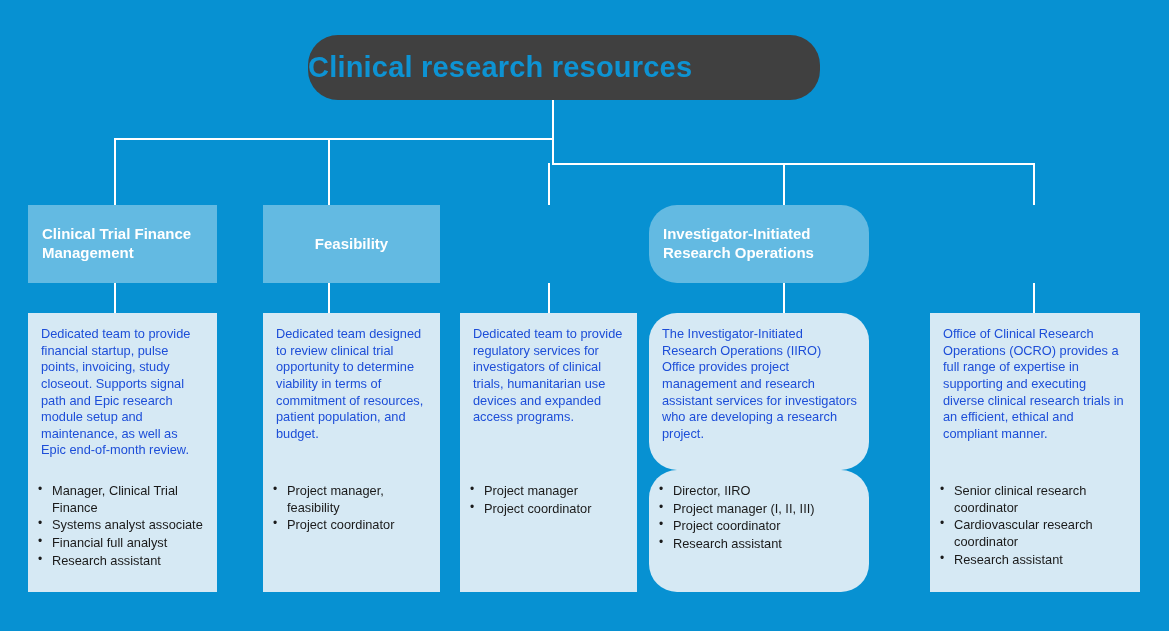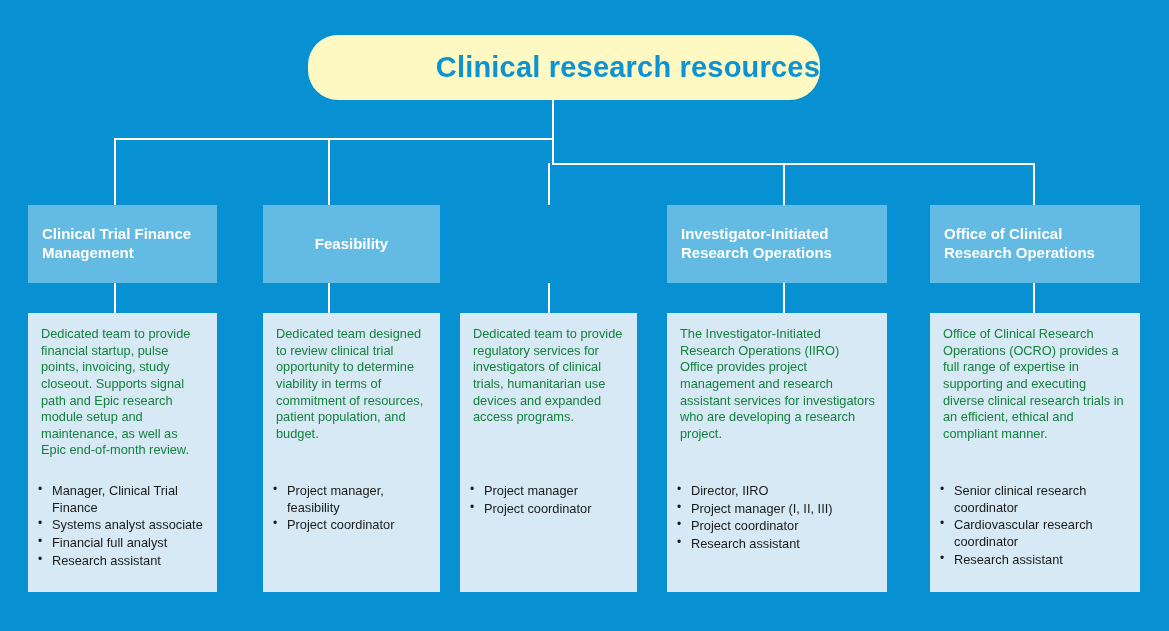--- a/index.html
+++ b/index.html
@@ -7,39 +7,39 @@
     position:relative;
     width:1169px;height:631px;
     background:#0791d2;
     font-family:"Liberation Sans", sans-serif;
     overflow:hidden;
   }
   
   .box{position:absolute;box-sizing:border-box;}
   .title-box{
     left:308px;top:35px;width:512px;height:65px;
-    background:#fef9c3;
-    display:flex;align-items:center;justify-content:flex-end;border-radius:30px;
+    background:#404040;
+    display:flex;align-items:center;justify-content:flex-start;border-radius:30px;
   }
   .title-box h1{
     margin:0;font-size:29px;font-weight:700;color:#0d93d3;letter-spacing:.2px;
   }
   .header-box{
     top:205px;height:78px;
     background:#63bae2;
     color:#ffffff;font-weight:700;font-size:15px;line-height:1.25;
     display:flex;align-items:center;
     padding:8px 14px;
     justify-content:center;
   }
   .header-box.center{justify-content:center;text-align:center;}
   .desc-box{
     top:313px;height:157px;
     background:#d6e9f4;
-    color:#15803d;font-size:12.8px;line-height:1.3;
+    color:#1d4ed8;font-size:12.8px;line-height:1.3;
     padding:13px 12px 12px 13px;
   }
   .roles-box{
     top:470px;height:122px;
     background:#d6e9f4;
     color:#1a1a1a;font-size:12.8px;line-height:1.3;
     padding:13px 8px 10px 0;
   }
   .roles-box ul{margin:0;padding:0;list-style:none;}
   .roles-box li{
@@ -48,21 +48,21 @@
   }
   .roles-box li::before{
     content:"\2022";
     position:absolute;left:10px;top:-1px;
     font-size:12px;
   }
   
   .c1{left:28px;width:189px;}
   .c2{left:263px;width:177px;}
   .c3{left:460px;width:177px;}
-  .c4{left:667px;width:220px;}
+  .c4{left:649px;width:220px;border-radius:28px;}
   .c5{left:930px;width:210px;}
   
   .line{position:absolute;background:#ffffff;}
   .v{width:2px;}
   .h{height:2px;}
   
   .stem{left:552px;top:100px;height:64px;}
   
   .rail-left{left:114px;top:138px;width:440px;}
   .rail-right{left:552px;top:163px;width:483px;}
@@ -148,23 +148,20 @@
   </div>
   <div class="box roles-box c4">
     <ul>
         <li>Director, IIRO</li>
         <li>Project manager (I, II, III)</li>
         <li>Project coordinator</li>
         <li>Research assistant</li>
       </ul>
   </div>
 
-  <div class="box header-box c5">
-    <span>Office of Clinical Research Operations</span>
-  </div>
   <div class="box desc-box c5">
     <span>Office of Clinical Research Operations (OCRO) provides a full range of expertise in supporting and executing diverse clinical research trials in an efficient, ethical and compliant manner.</span>
   </div>
   <div class="box roles-box c5">
     <ul>
         <li>Senior clinical research coordinator</li>
         <li>Cardiovascular research coordinator</li>
         <li>Research assistant</li>
       </ul>
   </div>

